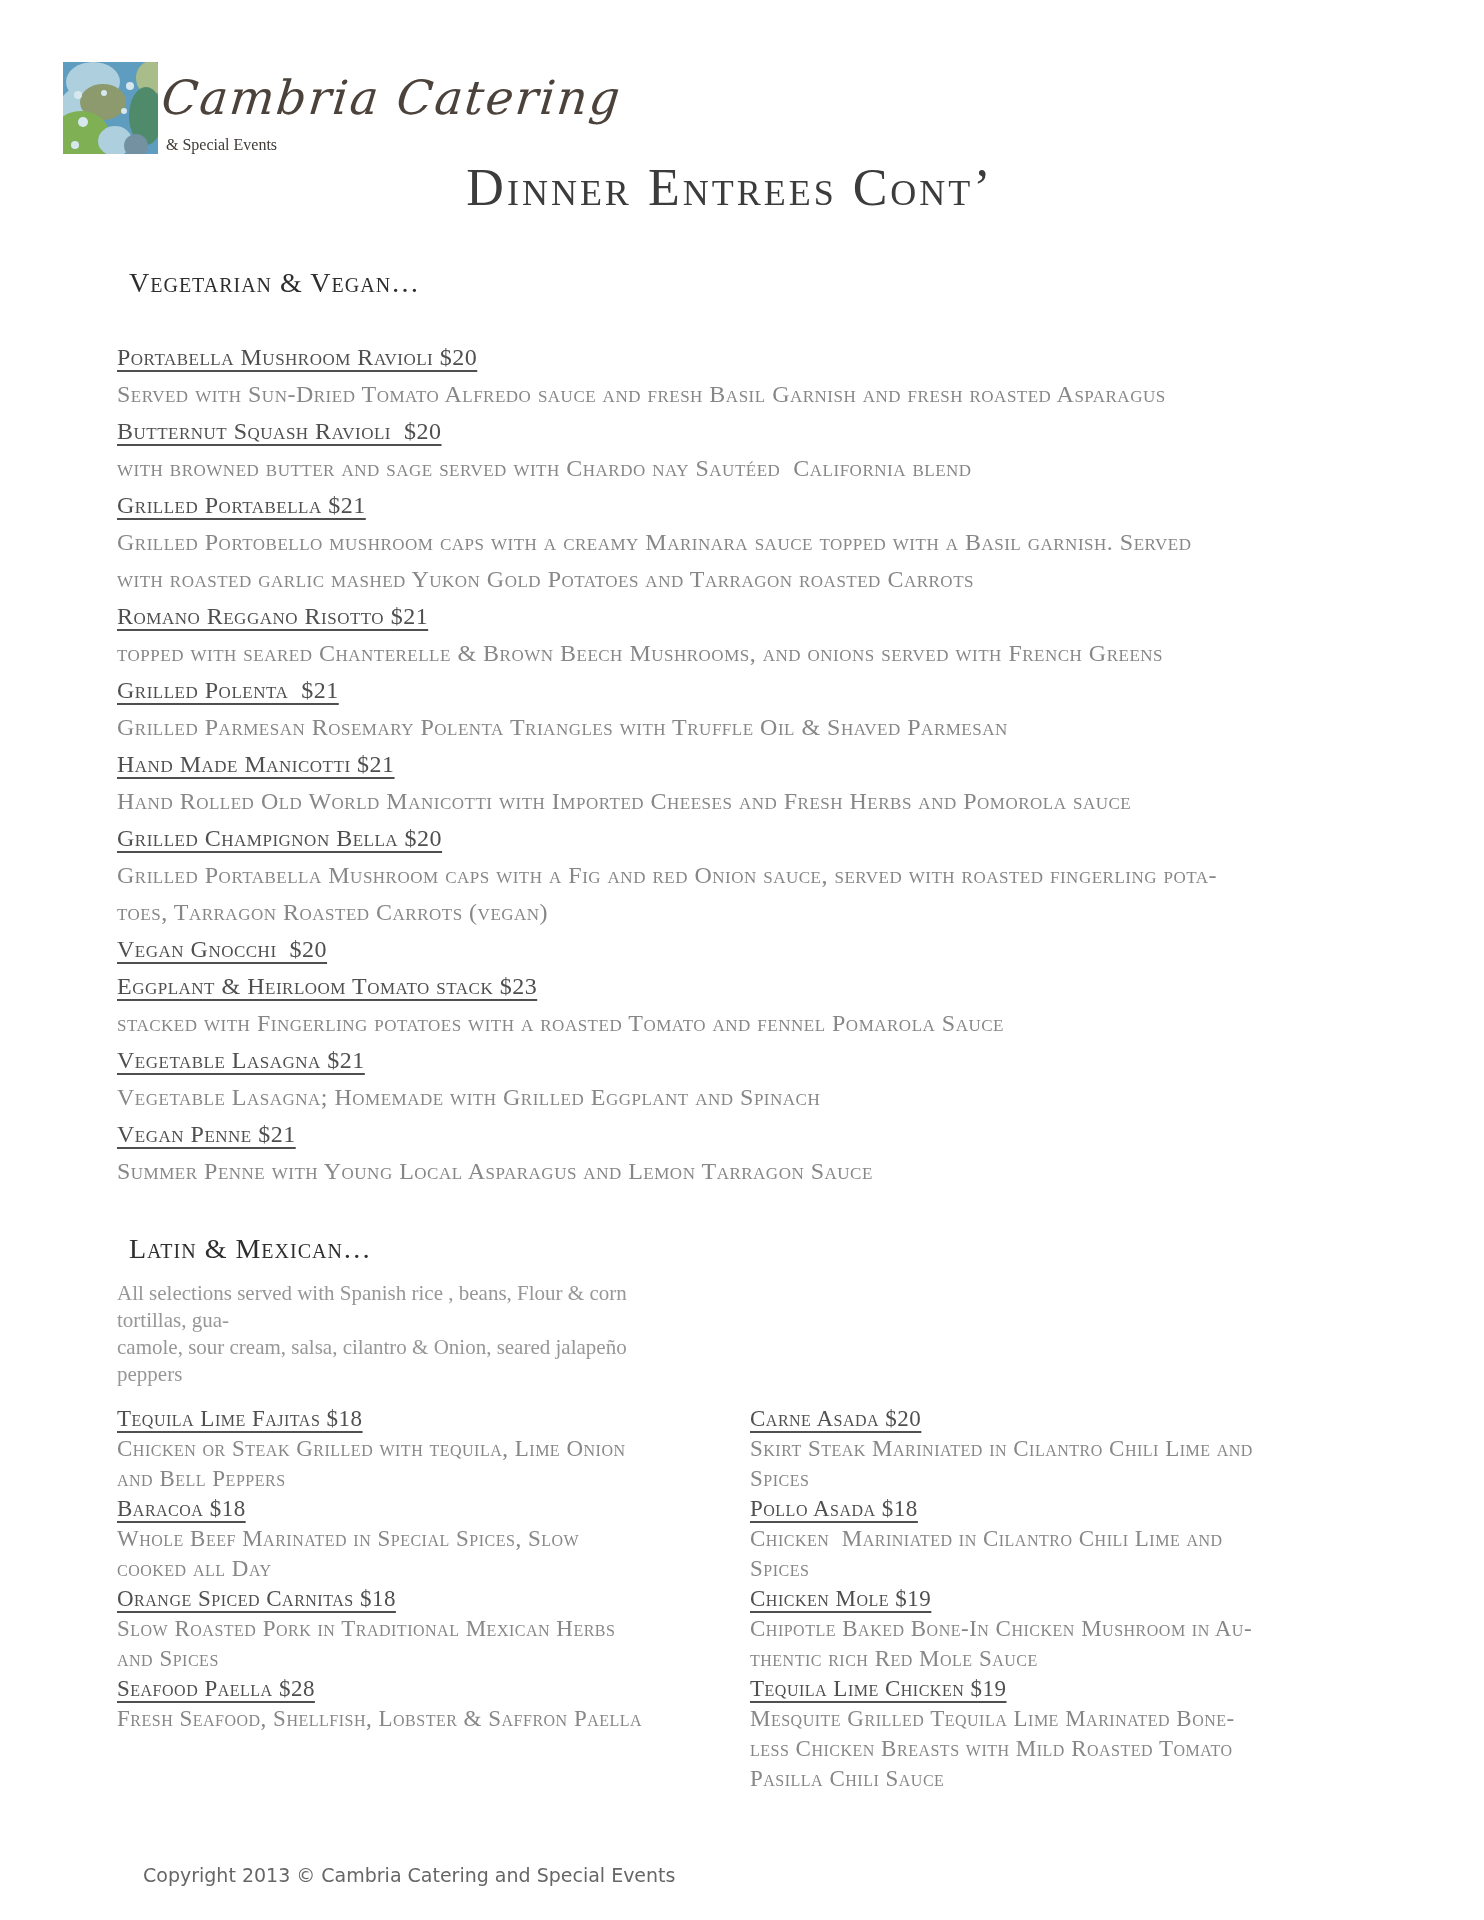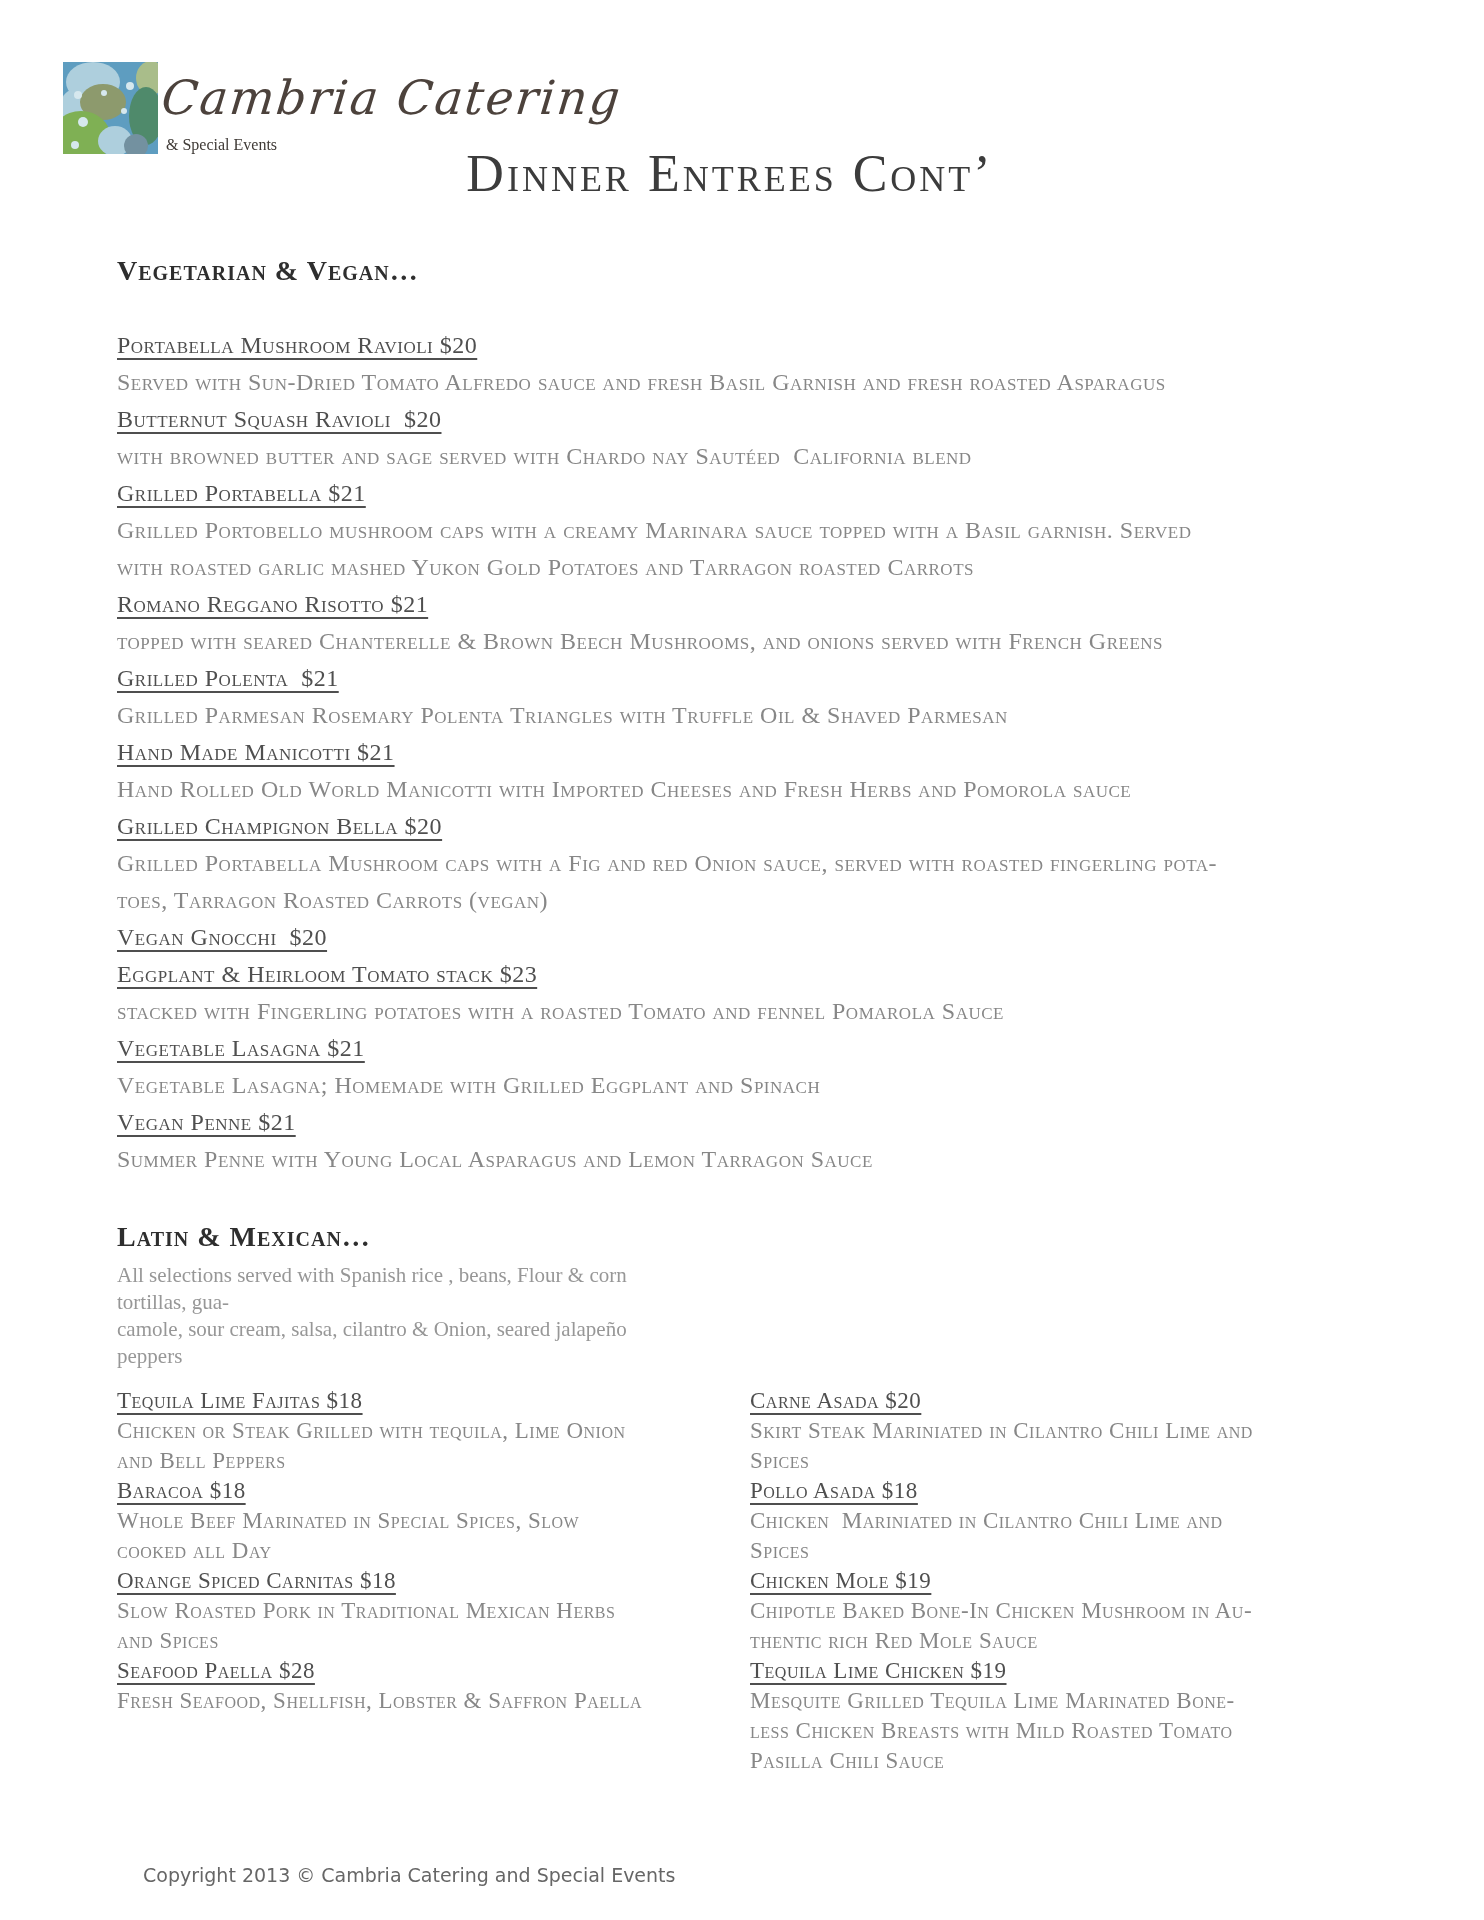--- a/index.html
+++ b/index.html
@@ -7,26 +7,26 @@
         font-family:"Liberation Serif",serif;overflow:hidden;}
 
   
   .logo{position:absolute;top:62px;left:63px;width:95px;height:92px;}
   .brand-script{position:absolute;top:70px;left:162px;font-size:47px;font-style:italic;
         font-family:"DejaVu Serif",serif;color:#4c423c;letter-spacing:2px;transform:skewX(-6deg);}
   .brand-tag{position:absolute;top:136px;left:166px;font-size:16px;color:#3f3a36;
         font-family:"Liberation Serif",serif;text-align:right;}
 
   
-  .title{position:absolute;top:144px;left:0;width:1460px;text-align:center;margin:0;
+  .title{position:absolute;top:158px;left:0;width:1460px;text-align:center;margin:0;
         font-size:52px;font-weight:normal;font-variant:small-caps;letter-spacing:3px;color:#3c3c3c;}
 
   
   .content{position:absolute;top:252px;left:117px;width:1290px;}
-  .section-heading{margin:0;font-weight:bold;font-size:28px;line-height:38px;
+  .section-heading{margin:12px;font-weight:normal;font-size:28px;line-height:38px;
         letter-spacing:1px;color:#2e2e2e;font-variant:small-caps;}
   .veg-heading{margin-bottom:37px;}
   .latin-heading{margin-top:40px;}
 
   .item{margin:0;}
   .item-title{font-size:24px;line-height:37px;color:#4f4f4f;letter-spacing:0.5px;
         font-variant:small-caps;white-space:pre-wrap;}
   .u{text-decoration:underline;text-decoration-thickness:2px;text-underline-offset:5px;}
   .item-desc{font-size:24px;line-height:37px;color:#878787;letter-spacing:0.5px;
         font-variant:small-caps;white-space:pre-wrap;}

